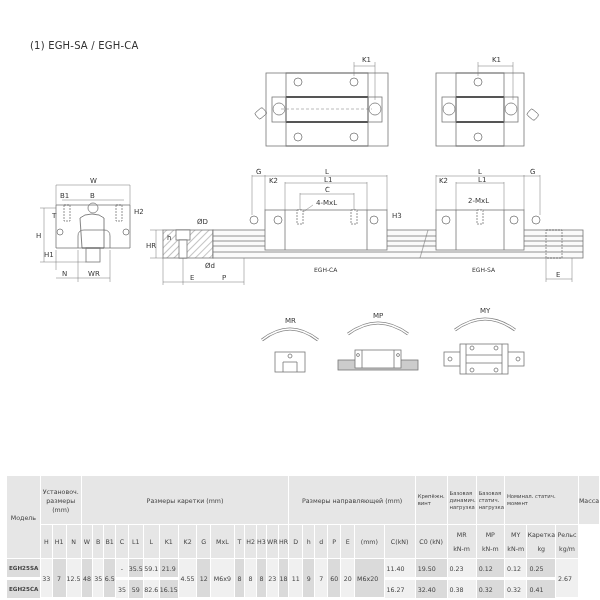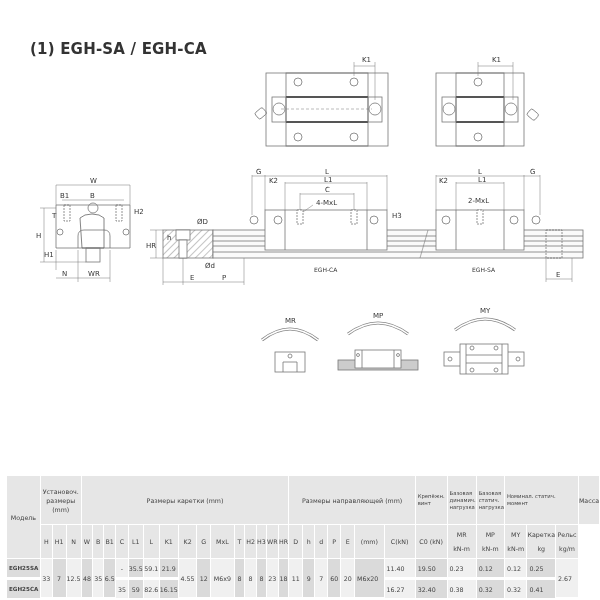--- a/index.html
+++ b/index.html
@@ -1,17 +1,17 @@
 <!DOCTYPE html>
 <html><head>
 <meta charset="utf-8">
 <style>
   html,body{margin:0;padding:0;background:#fff;}
   body{width:600px;height:600px;position:relative;overflow:hidden;font-family:"DejaVu Sans",sans-serif;color:#333;}
-  .title{position:absolute;left:30px;top:40px;font-size:15px;font-weight:bold;color:#333;letter-spacing:0.2px;}
+  .title{position:absolute;left:30px;top:40px;font-size:10px;font-weight:normal;color:#333;letter-spacing:0.2px;}
   svg{position:absolute;left:0;top:0;}
   .lbl{font-family:"DejaVu Sans",sans-serif;fill:#333;}
   .specs{position:absolute;left:6px;top:475px;border-collapse:collapse;font-size:6.3px;color:#444;table-layout:fixed;}
   .specs td,.specs th{border:1px solid #fff;text-align:center;padding:0;font-weight:normal;overflow:hidden;white-space:nowrap;}
   .specs th{background:#e6e6e6;color:#444;}
   .specs .grp{white-space:normal;line-height:9px;}
   .specs .sm{font-size:5.3px;line-height:7px;white-space:normal;text-align:left;padding-left:2px;}
   .specs td{background:#f0f0f0;height:18px;}
   .specs td.d{background:#dadada;}
   .specs td.m{background:#dcdcdc;font-weight:bold;text-align:left;padding-left:2px;font-size:5.6px;}

